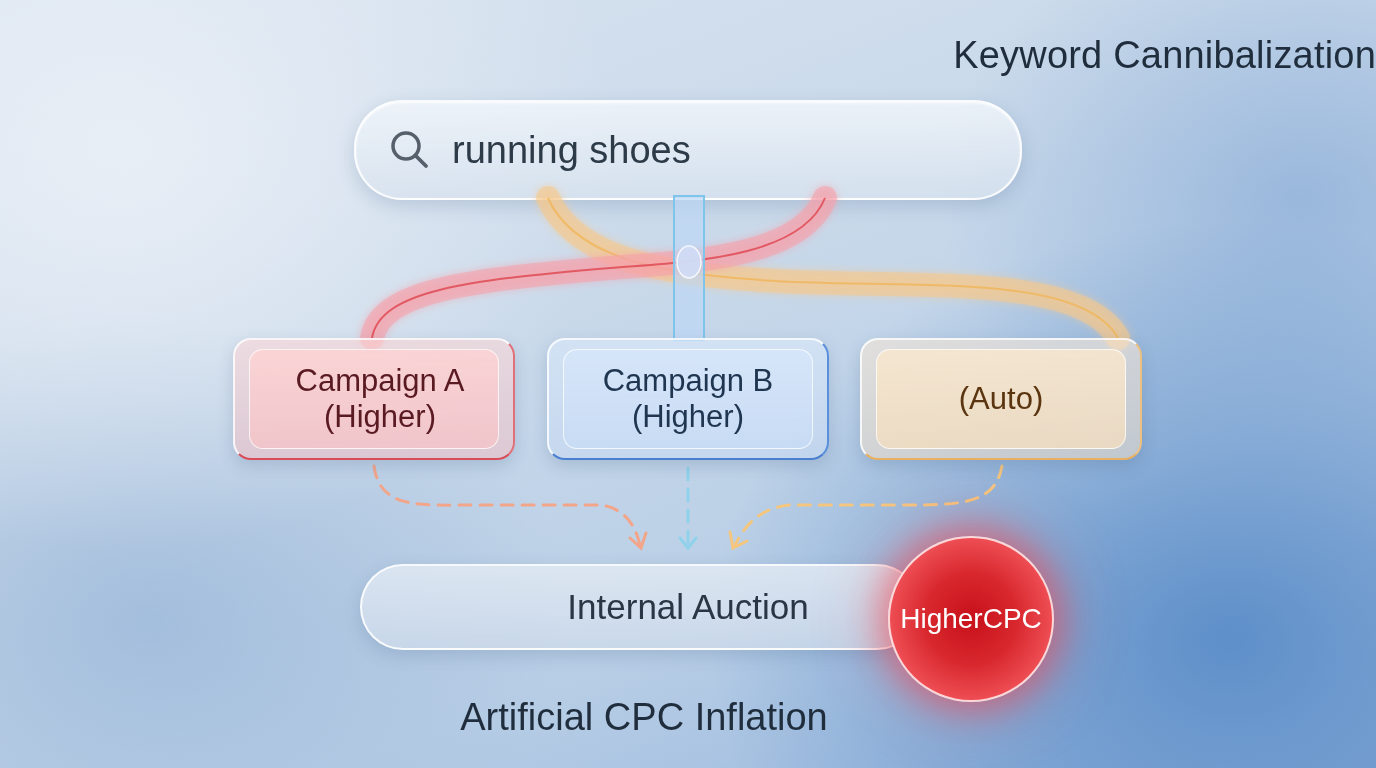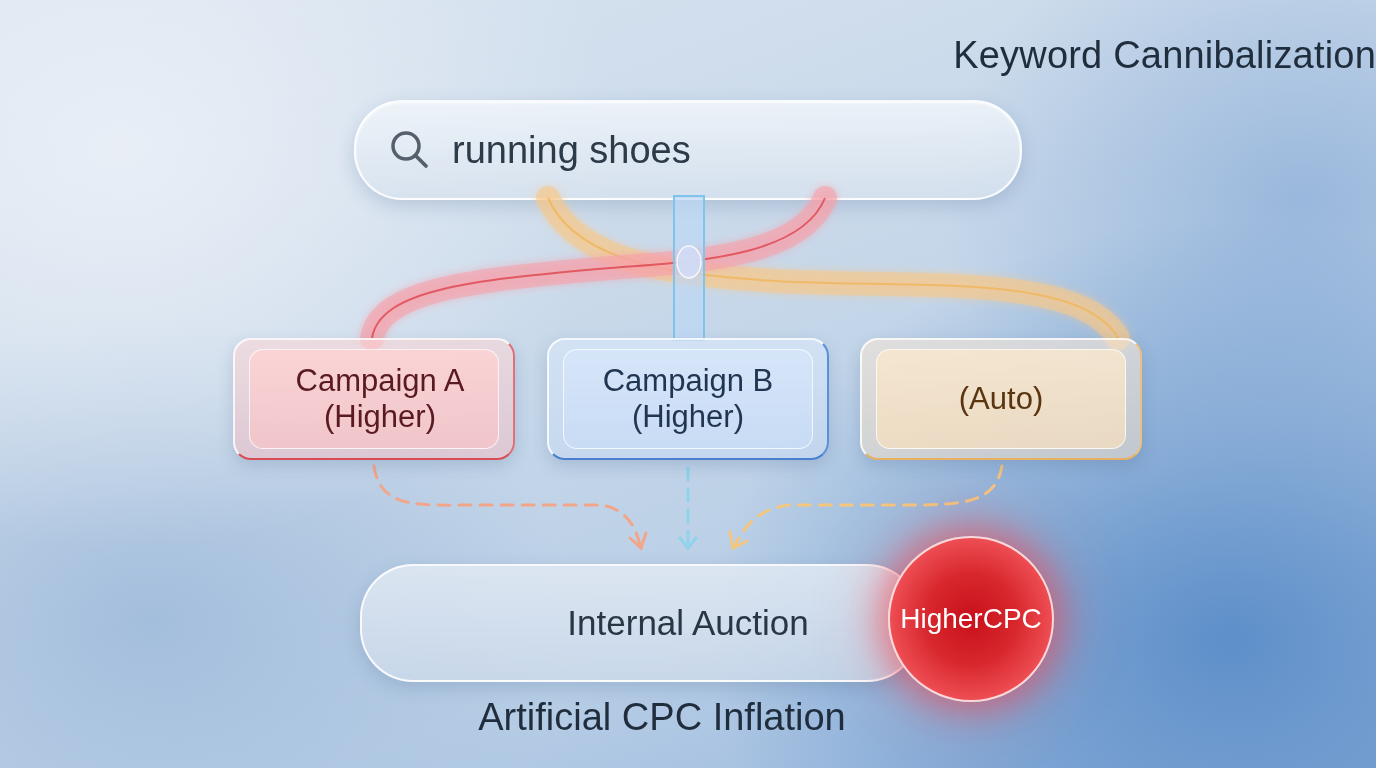--- a/index.html
+++ b/index.html
@@ -40,38 +40,38 @@
     display: flex; flex-direction: column; align-items: center; justify-content: center;
     font-size: 31px; line-height: 36px; text-align: center;
   }
   .camp-a { left: 233px; background: linear-gradient(180deg, rgba(250,215,215,0.6), rgba(240,190,195,0.55)); border-bottom-color: #d94b55; border-right-color: #e0707a; }
   .camp-a .inner { background: linear-gradient(180deg, rgba(255,210,210,0.75), rgba(248,195,198,0.7)); color: #5a1a22; padding-left: 12px; }
   .camp-b { left: 547px; background: linear-gradient(180deg, rgba(215,230,248,0.7), rgba(200,218,242,0.6)); border-bottom-color: #4a7fd0; border-right-color: #5a8fdc; }
   .camp-b .inner { background: linear-gradient(180deg, rgba(215,230,250,0.85), rgba(200,220,245,0.8)); color: #1f3550; }
   .camp-c { left: 860px; background: linear-gradient(180deg, rgba(245,230,215,0.6), rgba(240,222,200,0.55)); border-bottom-color: #e8b060; border-right-color: #eec080; }
   .camp-c .inner { background: linear-gradient(180deg, rgba(250,232,205,0.8), rgba(245,222,190,0.75)); color: #5a3510; }
   .auction {
-    position: absolute; left: 360px; top: 564px; width: 560px; height: 118px; box-sizing: border-box;
+    position: absolute; left: 360px; top: 564px; width: 560px; height: 86px; box-sizing: border-box;
     border-radius: 53px; border: 2px solid rgba(255,255,255,0.85);
     background: linear-gradient(180deg, rgba(225,233,243,0.85), rgba(205,218,234,0.8));
     box-shadow: 0 6px 18px rgba(60,90,130,0.2);
     display: flex; align-items: center; justify-content: center;
   }
   .auction .label { font-size: 35px; color: #2a3644; margin-left: 96px; margin-right: 0; }
   .bubble {
     position: absolute; left: 888px; top: 536px; width: 162px; height: 162px; border-radius: 50%;
     background: radial-gradient(circle at 50% 50%, #c8101a 0%, #d8282e 40%, #ee4f55 72%, rgba(250,140,145,0.9) 100%);
     border: 2px solid rgba(255,230,230,0.9);
     box-shadow: 0 0 30px 10px rgba(240,60,70,0.45), 0 0 60px 18px rgba(240,90,100,0.25);
     display: flex; flex-direction: row; align-items: center; justify-content: center;
     color: #ffffff; font-size: 28px; line-height: 32px; text-align: center;
   }
   .footer {
     position: absolute; left: 0; width: 1288px; top: 696px; text-align: center;
-    font-size: 38px; color: #1f2d3d; padding-left: 18px;
+    font-size: 38px; color: #1f2d3d;
   }
 </style>
 </head>
 <body>
 
 <div class="title">Keyword Cannibalization</div>
 
 <div class="search">
   <svg width="44" height="44" viewBox="0 0 44 44">
     <circle cx="18" cy="18" r="13" fill="none" stroke="#56606c" stroke-width="3.5"></circle>

